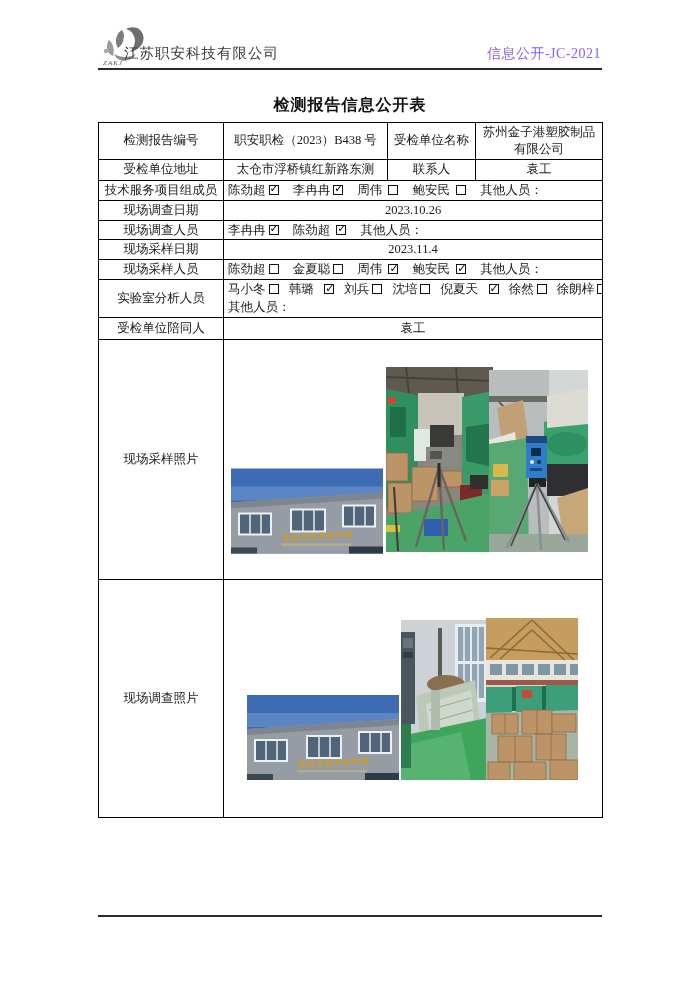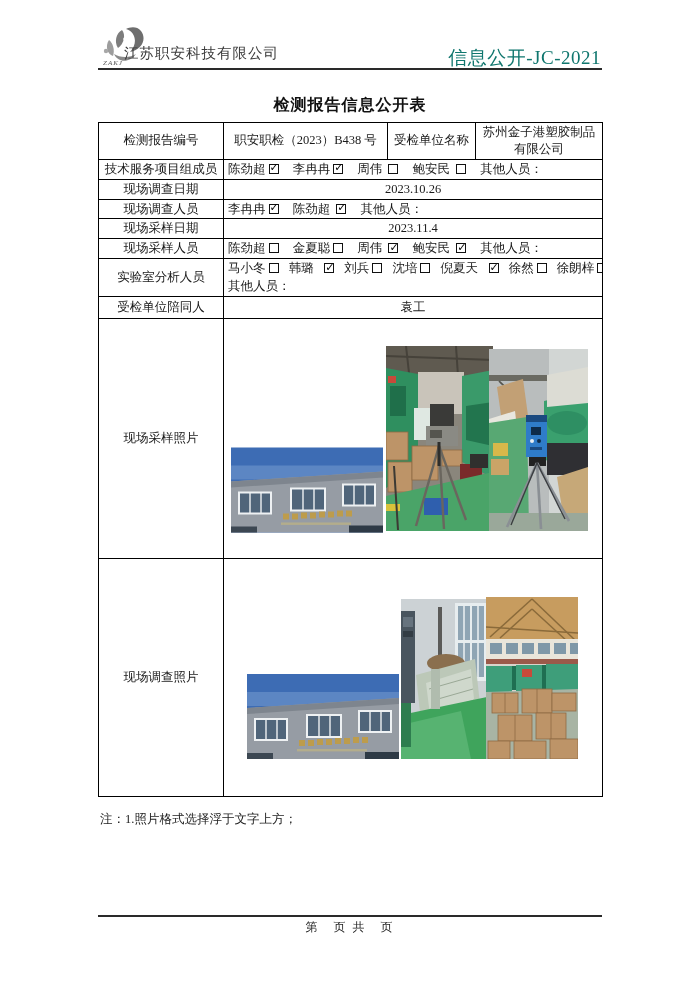--- a/index.html
+++ b/index.html
@@ -5,21 +5,21 @@
   * { margin:0; padding:0; box-sizing:border-box; }
   html,body { background:#ffffff; }
   .page {
     position:relative; width:700px; height:989px; background:#ffffff;
     font-family:"Liberation Serif","DejaVu Serif",serif; color:#1f1f1f;
     overflow:hidden;
   }
   
   .hdr-logo { position:absolute; left:100px; top:27px; width:58px; height:40px; }
   .hdr-company { position:absolute; left:124px; top:44px; font-size:14.5px; color:#3a3a3a; letter-spacing:1px; }
-  .hdr-code { position:absolute; right:99px; top:45px; font-size:19px; color:#0f766e; letter-spacing:.5px; }
+  .hdr-code { position:absolute; right:99px; top:45px; font-size:14px; color:#8b5cf6; letter-spacing:.5px; }
   .hdr-rule { position:absolute; left:98px; top:68px; width:504px; height:2px; background:#2a2a2a; }
   
   .doc-title { position:absolute; left:0; right:0; top:95px; text-align:center;
     font-size:16px; font-weight:bold; letter-spacing:1px; color:#111; }
   
   table.form { position:absolute; left:98px; top:122px; width:504px;
     border-collapse:collapse; table-layout:fixed; }
   table.form td {
     border:1.4px solid #000; font-size:12.5px; color:#1a1a1a;
     vertical-align:middle; padding:1px 4px; line-height:1.35; overflow:hidden;
@@ -69,20 +69,26 @@
         <col style="width:88px">
         <col style="width:127px">
       </colgroup>
     <tbody>
         <tr style="height:35px">
       <td class="lbl">检测报告编号</td>
       <td class="ctr">职安职检（2023）B438 号</td>
       <td class="lbl">受检单位名称</td>
       <td class="ctr">苏州金子港塑胶制品有限公司</td>
     </tr>
+    <tr style="height:21px">
+      <td class="lbl">受检单位地址</td>
+      <td class="ctr">太仓市浮桥镇红新路东测</td>
+      <td class="lbl">联系人</td>
+      <td class="ctr">袁工</td>
+    </tr>
     <tr style="height:18px">
       <td class="lbl">技术服务项目组成员</td>
       <td class="members" colspan="3">
         <span class="member"><span>陈劲超</span><span class="cb checked"></span></span>
         <span class="member"><span>李冉冉</span><span class="cb checked"></span></span>
         <span class="member"><span>周伟</span>&nbsp;<span class="cb"></span></span>
         <span class="member"><span>鲍安民</span>&nbsp;<span class="cb"></span></span>
         <span>其他人员：</span>
       </td>
     </tr>
@@ -357,18 +363,16 @@
                 <line x1="51" y1="92" x2="51" y2="116"></line>
             <line x1="29" y1="118" x2="29" y2="144"></line>
                 <line x1="65" y1="116" x2="65" y2="142"></line>
           </g>
         </svg>
       </td>
     </tr>
   </tbody>
     </table>
 
-  <div class="note">注：1.照片格式选择浮于文字上方；</div>
 
   <div class="ftr-rule"></div>
-  <div class="ftr-page">第　页 共　页</div>
 
 </div>
 
 </body></html>

